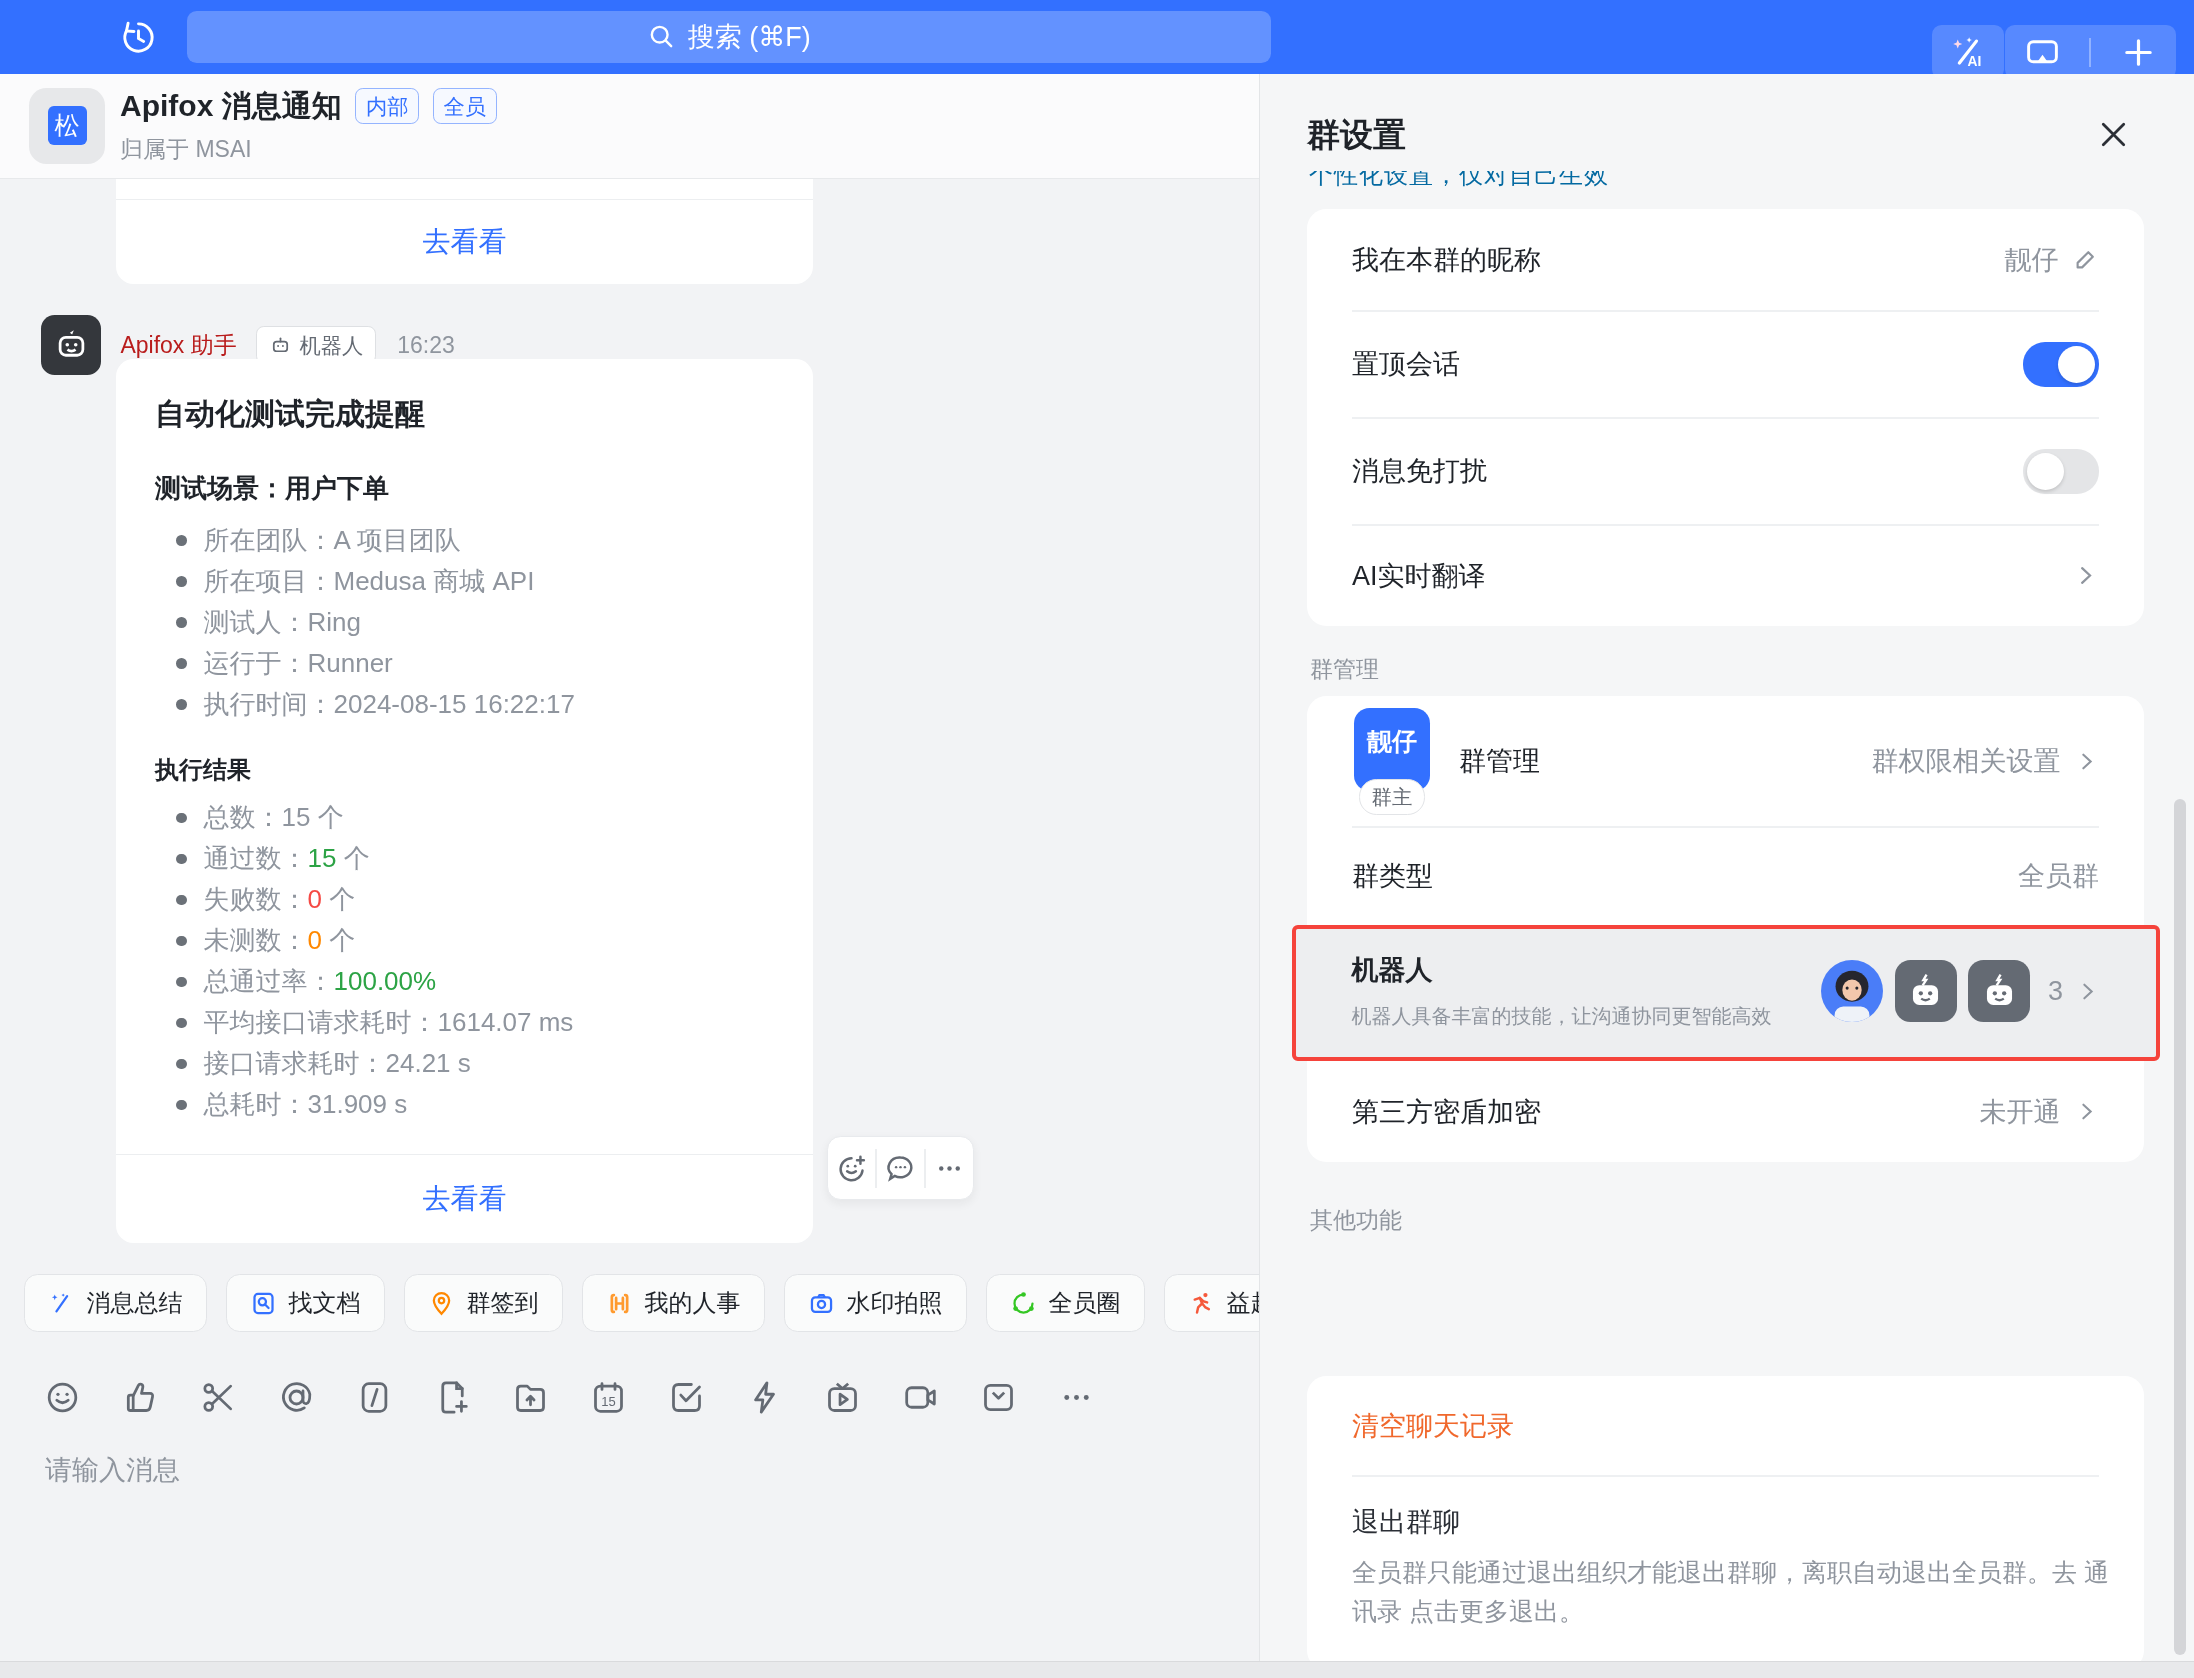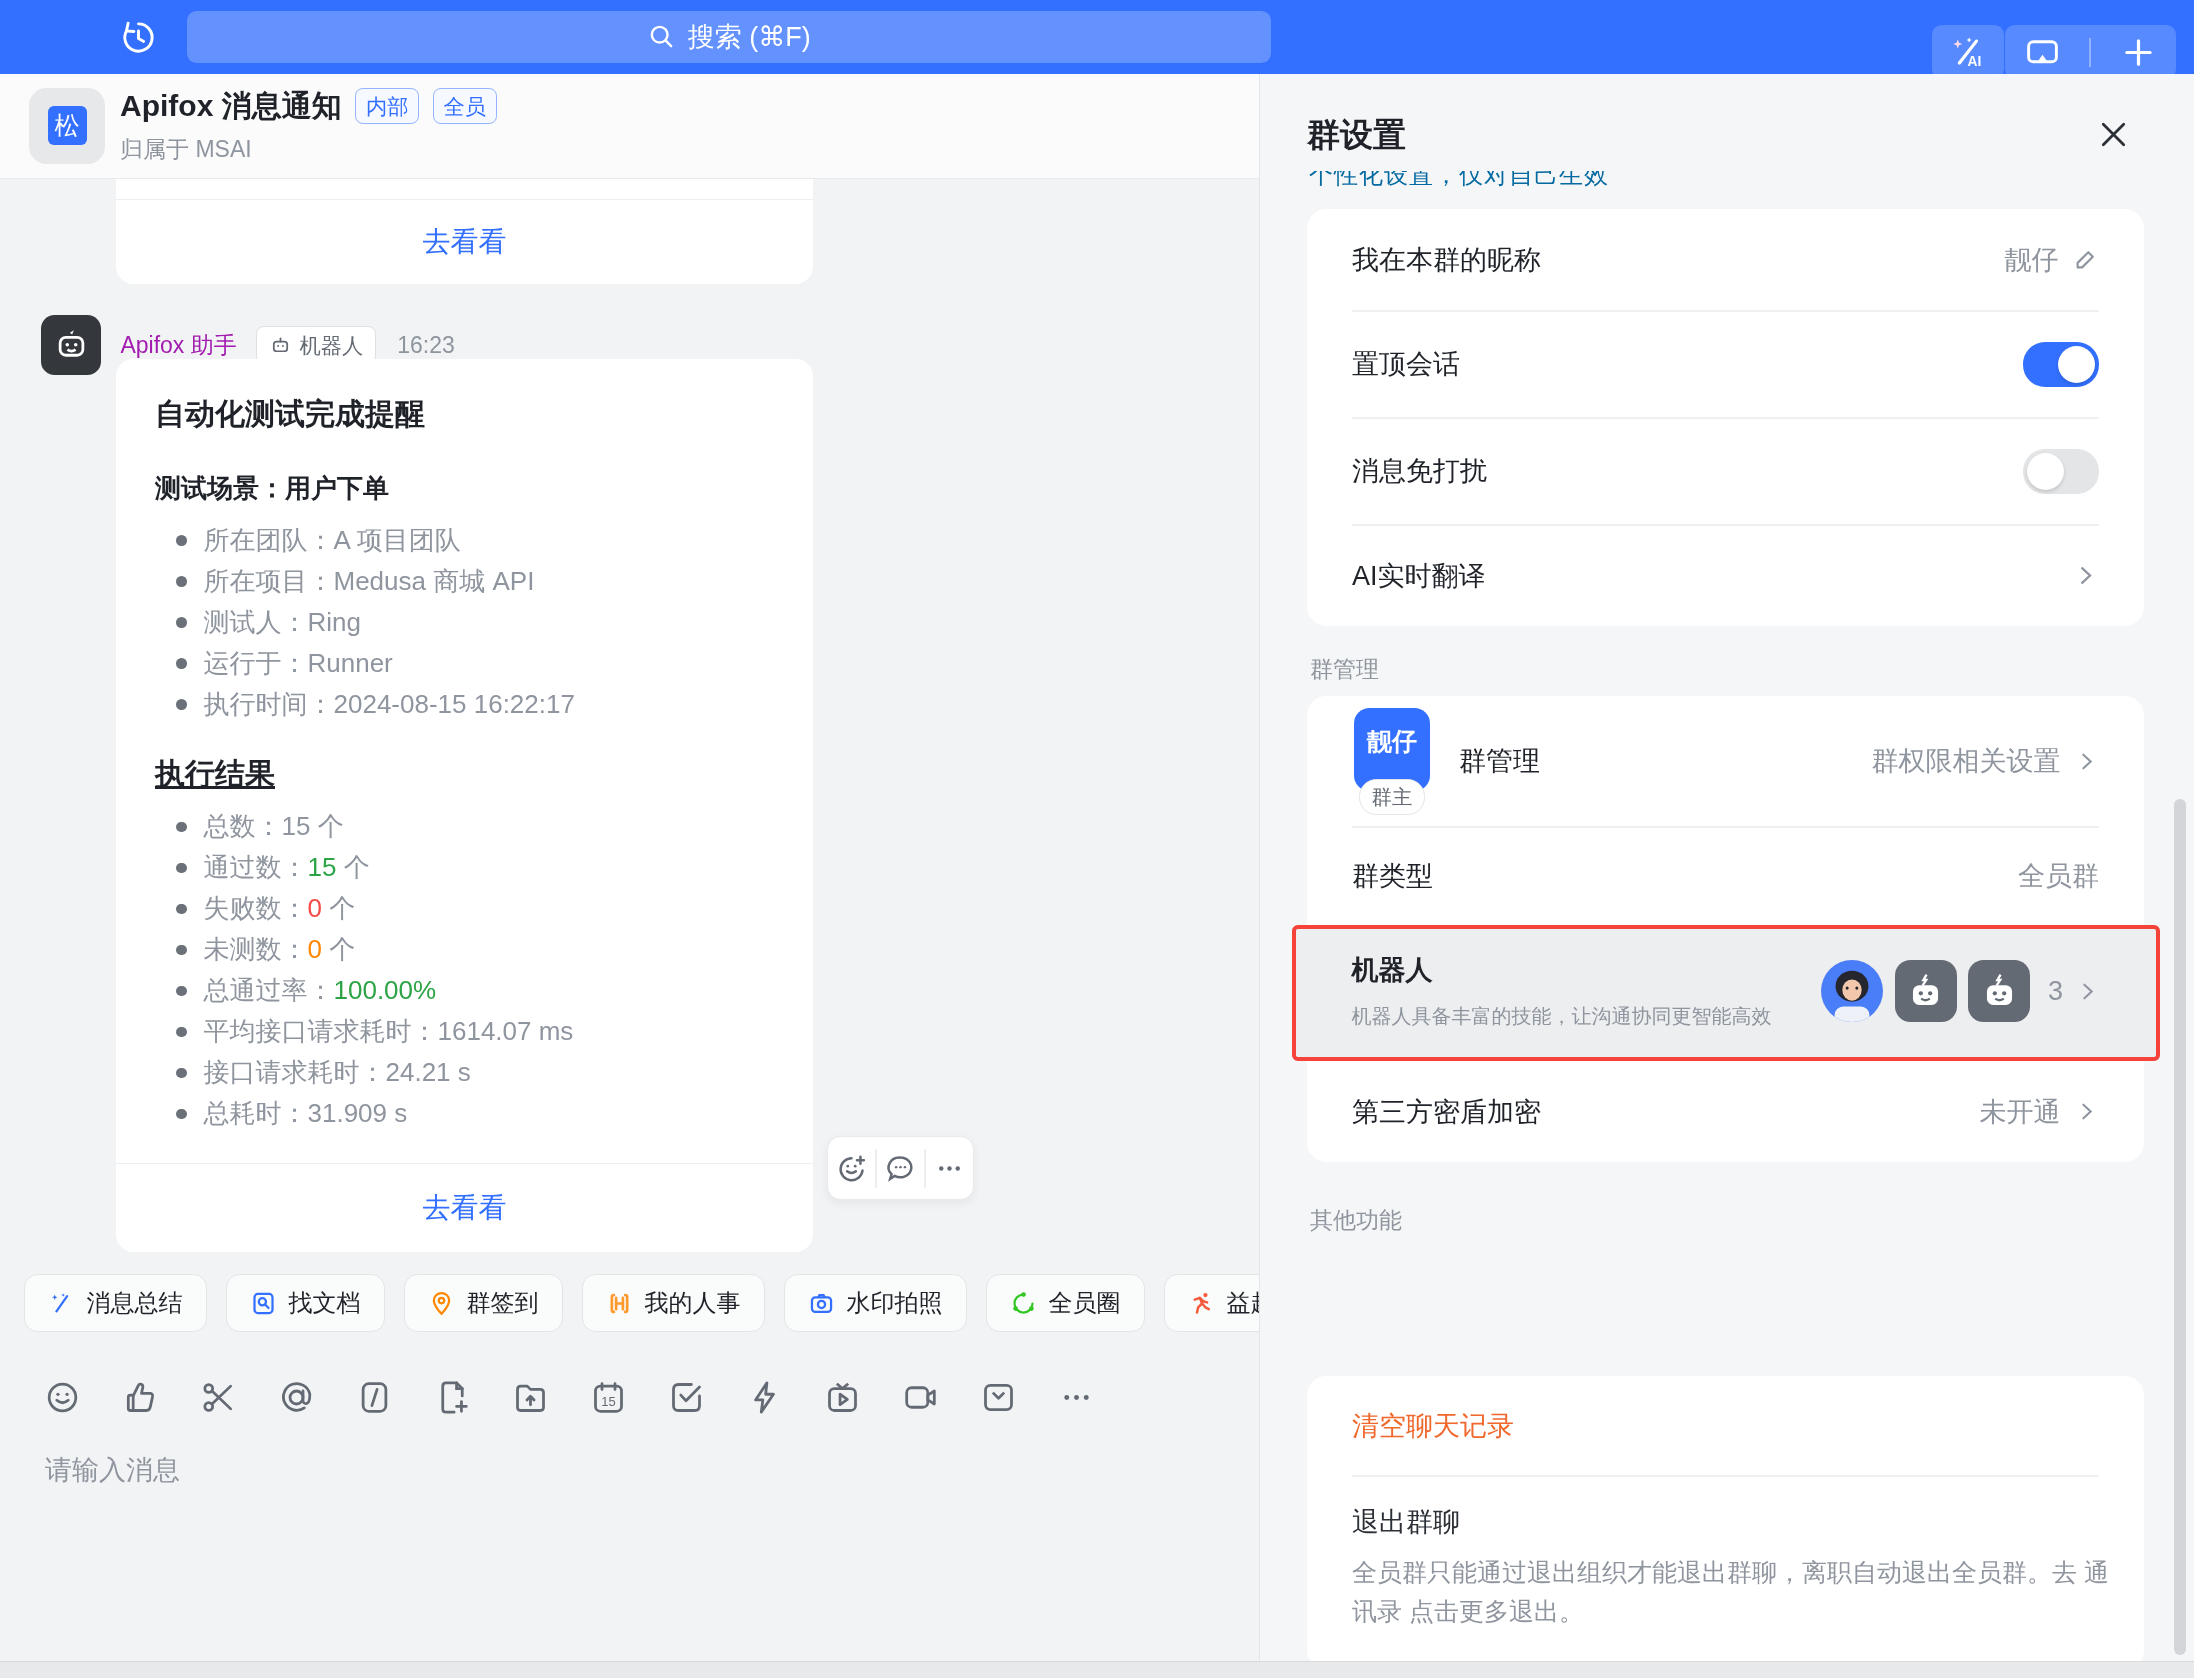--- a/index.html
+++ b/index.html
@@ -29,32 +29,32 @@
 
   .chat-body { position:absolute; top:105px; left:0; right:0; bottom:0; overflow:hidden; }
 
   .msg-card { background:#fff; border-radius:17.5px; }
   .partial-card { position:absolute; top:-54px; left:116px; width:697px; height:159px; }
   .card-footer { position:absolute; bottom:0; left:0; right:0; height:85px; border-top:1.9px solid #eceef0; display:flex; align-items:center; justify-content:center; }
   .golink { color:#3370ff; font-size:28px; cursor:pointer; }
 
   .sender-row { position:absolute; left:41px; top:136px; display:flex; align-items:center; }
   .sender-avatar { width:60px; height:60px; background:#34373c; border-radius:13.6px; display:flex; align-items:center; justify-content:center; }
-  .sender-name { margin-left:19.4px; font-size:23px; color:#a21caf; }
+  .sender-name { margin-left:19.4px; font-size:23px; color:#b91c1c; }
   .bot-badge { margin-left:19.4px; display:flex; align-items:center; gap:7.8px; border:1.9px solid #dee0e3; background:#fff; border-radius:7.8px; padding:3.9px 11.6px; font-size:21.3px; color:#646a73; }
   .sender-time { margin-left:21.3px; font-size:23px; color:#8f959e; }
 
   .main-card { position:absolute; top:180px; left:116px; width:697px; padding:0; }
   .mc-inner { padding:35px 39px 0 39px; }
   .mc-title { font-size:30px; font-weight:700; margin-bottom:36px; }
   .mc-scene { font-size:26px; font-weight:700; margin-bottom:13.6px; }
   .mc-list { list-style:none; margin:9.7px 0 0 15.5px; }
   .mc-list li { position:relative; padding-left:33px; font-size:26px; color:#8f959e; line-height:41px; }
   .mc-list li::before { content:""; position:absolute; left:5.8px; top:15.5px; width:10.7px; height:10.7px; border-radius:50%; background:#6b7178; }
-  .mc-sect { font-size:30px; font-weight:700; margin:29px 0 11.6px 0;text-decoration:underline; }
+  .mc-sect { font-size:24px; font-weight:700; margin:29px 0 11.6px 0; }
   .v-green { color:#2ca345; } .v-red { color:#f54a45; } .v-orange { color:#ff8800; }
   .mc-footer { margin-top:29px; border-top:1.9px solid #eceef0; height:89px; display:flex; align-items:center; justify-content:center; }
 
   .hover-tools { position:absolute; left:827px; top:957px; height:64px; background:#fff; border:1.9px solid #e8eaed; border-radius:13.6px; display:flex; align-items:center; box-shadow:0 3.9px 9.7px rgba(31,35,41,.06); }
   .ht-btn { width:47px; height:60px; display:flex; align-items:center; justify-content:center; cursor:pointer; }
   .ht-sep { width:1.9px; height:39px; background:#eceef0; }
 
   .chips { position:absolute; left:24px; top:1095px; display:flex; gap:19.4px; width:1252px; overflow:hidden; }
   .chip { display:flex; align-items:center; gap:11.6px; height:58px; padding:0 23px; background:#fafbfb; border:1.9px solid #e2e4e7; border-radius:13.6px; font-size:24px; color:#1f2329; white-space:nowrap; cursor:pointer; }
 

